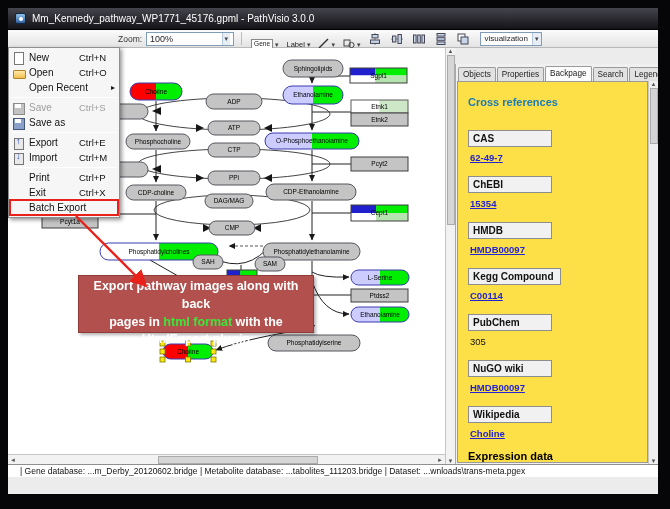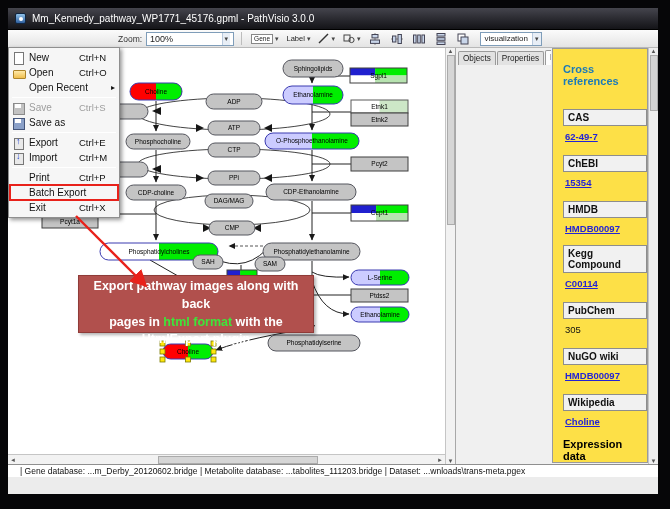--- a/index.html
+++ b/index.html
@@ -20,40 +20,40 @@
   .menu-item.open { background:#dde7f5; border-color:#7da2ce; }
 
   
   .toolbar { height:18px; background:linear-gradient(#fbfbfb,#e4e4e4); border-bottom:1px solid #b8b8b8;
     display:flex; align-items:center; font-size:9px; color:#222; gap:4px; }
   .tb-offset { width:106px; flex:none; }
   .tb-label { font-size:8.5px; color:#333; }
   .tb-combo { height:14px; background:#fff; border:1px solid #7f9db9; display:flex; align-items:center; gap:4px; padding:0 3px; font-size:9px; }
   .tb-combo .cbarrow { font-size:7px; color:#444; background:#e8eef6; border-left:1px solid #b8c8dc; padding:0 2px; align-self:stretch; display:flex; align-items:center; }
   .tb-sep { width:1px; height:13px; background:#bdbdbd; margin:0 3px; }
-  .tb-btn { height:21px; display:flex; align-items:center; gap:2px; padding:0 2px; }
+  .tb-btn { height:21px; display:flex; align-items:flex-end; gap:2px; padding:0 2px; }
   .gene-chip { border:1px solid #888; background:#fff; font-size:6.5px; padding:0 2px; line-height:8px; }
   .tb-arrow { font-size:7px; color:#444; }
   .tb-ico { display:flex; align-items:center; padding:0 3px; }
 
   
   .content { display:flex; height:416px; }
   .leftcol { width:437px; display:flex; flex-direction:column; }
   .canvas { position:relative; height:406px; background:#fff; overflow:hidden; }
   .canvas svg.pathway { position:absolute; left:0; top:0; z-index:5; }
 
   
   .vscroll { width:10px; background:#f2f2f2; border-left:1px solid #c5c5c5; display:flex; flex-direction:column; align-items:center; font-size:6px; color:#555; }
   .vthumb { width:8px; height:170px; background:#d6d6d6; border:1px solid #ababab; margin-top:1px; }
   .hscroll { height:10px; background:#f2f2f2; border-top:1px solid #c5c5c5; display:flex; align-items:center; font-size:6px; color:#555; }
   .hthumb { height:8px; width:160px; background:#d6d6d6; border:1px solid #ababab; margin-left:140px; }
   .sb-arrow { flex:none; padding:0 2px; }
 
   
-  .sidebar { width:203px; background:#f0f0f0; border-left:1px solid #a8a8a8; display:flex; flex-direction:row; }
+  .sidebar { width:203px; background:#f0f0f0; border-left:1px solid #a8a8a8; display:flex; flex-direction:column;margin-top:16px; }
   .tabs { display:flex; height:17px; align-items:flex-end; padding:1px 0 0 2px; overflow:hidden; }
   .tab { font-size:8.2px; padding:2px 4px; background:#e2e2e2; border:1px solid #9a9a9a; border-bottom:none; border-radius:2px 2px 0 0; margin-right:1px; white-space:nowrap; color:#222; }
   .tab.active { background:#fcfcfc; padding-bottom:3px; }
   .sidebody { flex:1; display:flex; }
   .panel { flex:1; background:#fde047; border:1px solid #9a9a9a; margin:0 0 1px 1px; overflow:hidden; padding:4px 0 0 10px; }
   .bp-title { color:#1b7ab8; font-weight:bold; font-size:11px; margin:10px 0 20px 0; }
   .bp-section { margin-bottom:11px; }
   .bp-header { display:inline-block; min-width:84px; background:#f1f1f1; border:1px solid #8d8d8d; font-weight:bold; font-size:10px; padding:2px 6px 2px 4px; color:#111; }
   .bp-value { margin:5px 0 0 2px; font-size:9.5px; color:#111; }
   .bp-value .link { color:#2323d6; font-weight:bold; text-decoration:underline; }
@@ -490,29 +490,29 @@
       <span class="fm-icon ic-downdoc"></span>
       <span class="fm-label">Import</span>
       <span class="fm-shortcut">Ctrl+M</span>
     </div>
     <div class="fm-sep"></div>
     <div class="fm-item">
       <span class="fm-icon"></span>
       <span class="fm-label">Print</span>
       <span class="fm-shortcut">Ctrl+P</span>
     </div>
+    <div class="fm-item">
+      <span class="fm-icon"></span>
+      <span class="fm-label">Exit</span>
+      <span class="fm-shortcut">Ctrl+X</span>
+    </div>
     <div class="fm-item flagged">
       <span class="fm-icon"></span>
       <span class="fm-label">Batch Export</span>
       <span class="fm-shortcut"></span>
-    </div>
-    <div class="fm-item">
-      <span class="fm-icon"></span>
-      <span class="fm-label">Exit</span>
-      <span class="fm-shortcut">Ctrl+X</span>
     </div>
   </div>
 
 <svg class="overlay" width="670" height="509">
   <defs>
     <marker id="redarr" viewBox="0 0 10 10" refX="8" refY="5" markerWidth="8" markerHeight="8" orient="auto">
       <path d="M0,0.5 L9,5 L0,9.5 z" fill="#e8211a"></path>
     </marker>
   </defs>
   <line x1="76" y1="216" x2="146" y2="286" stroke="#e8211a" stroke-width="2.4" marker-end="url(#redarr)"></line>

